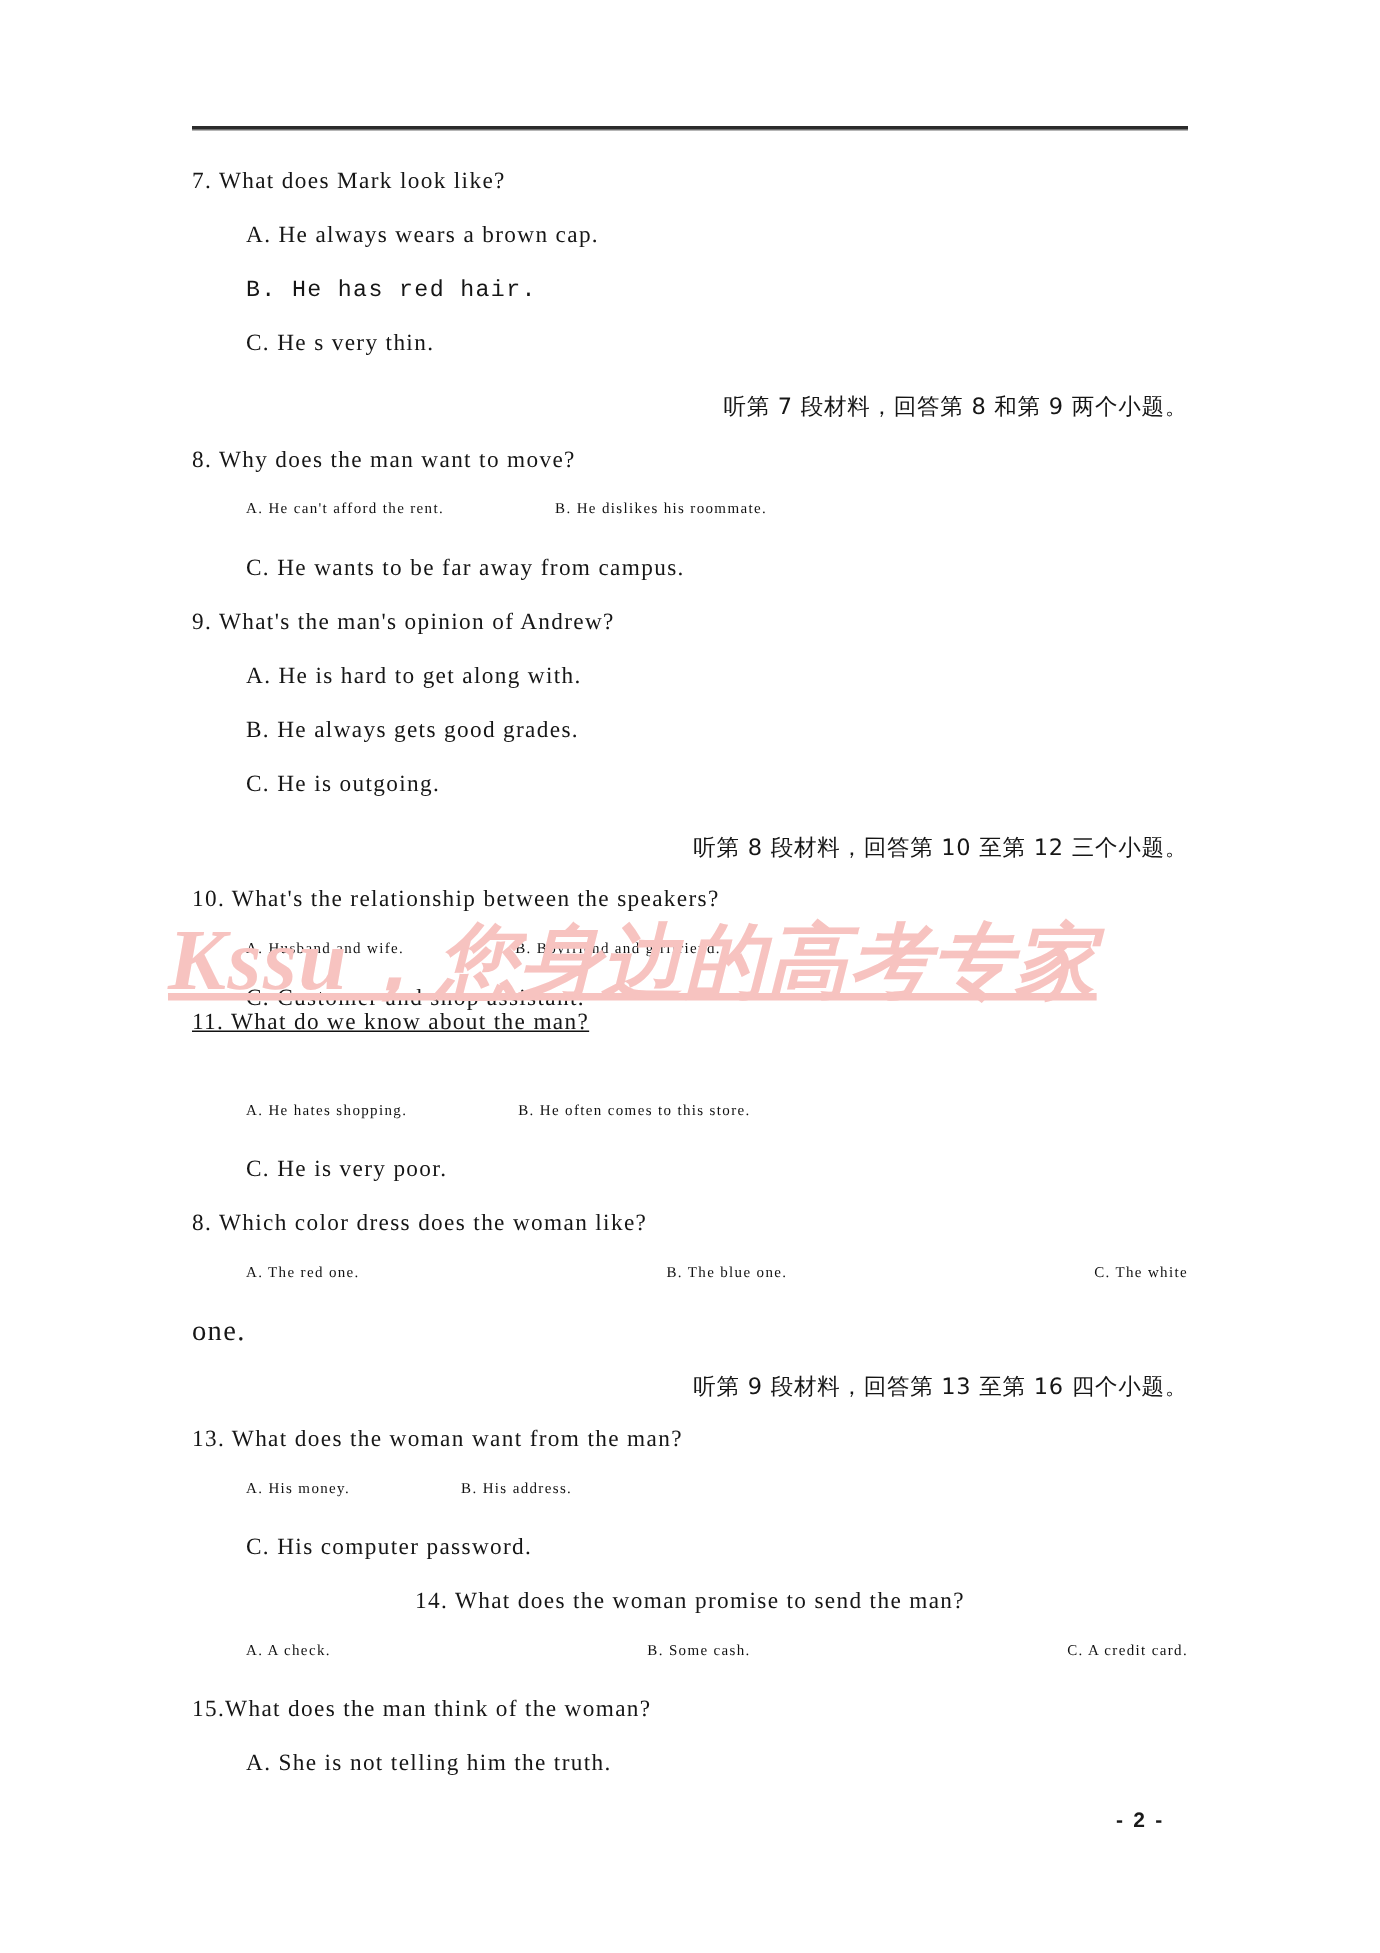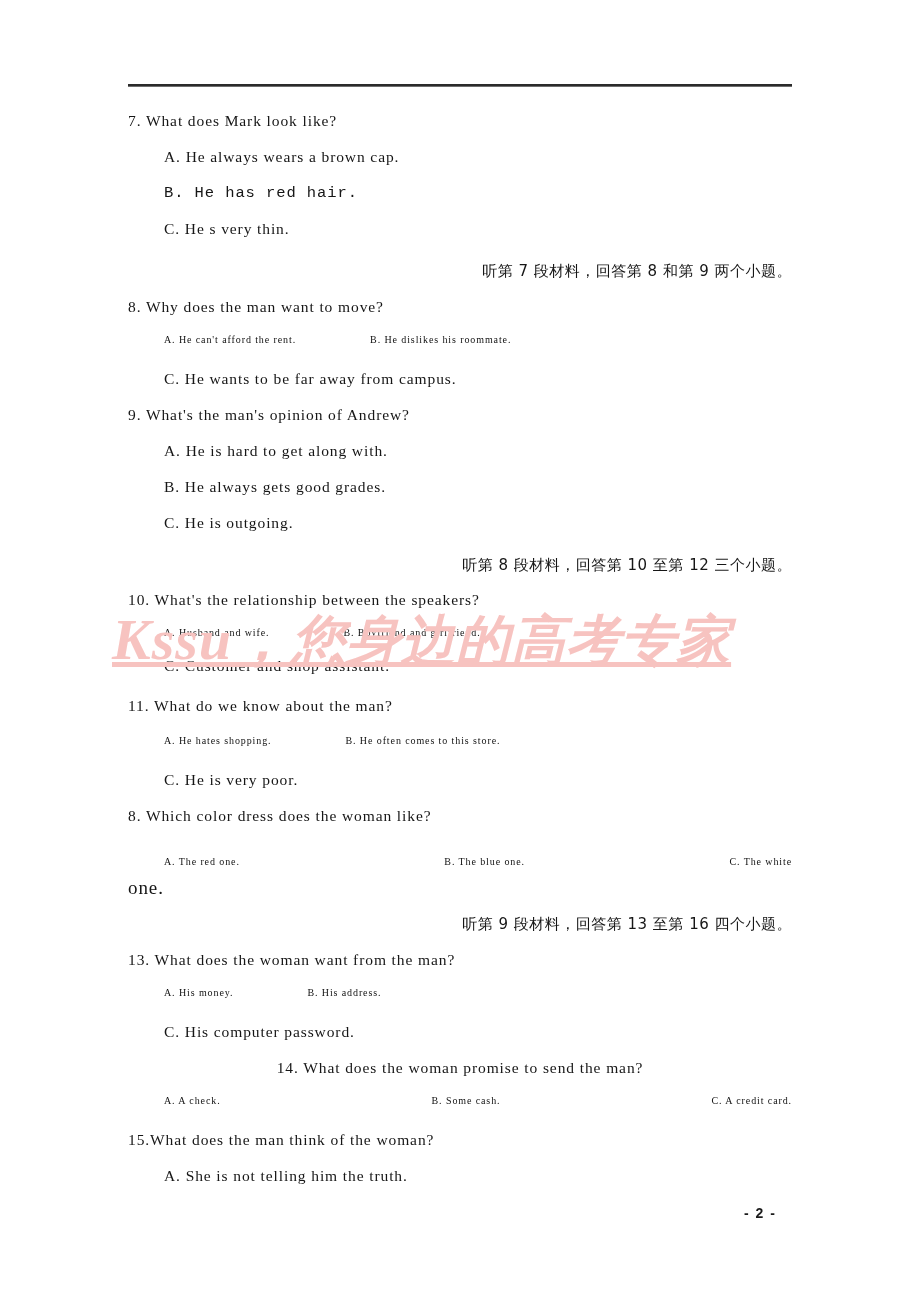--- a/index.html
+++ b/index.html
@@ -213,38 +213,38 @@
       <div class="spread opt-indent">
         <span class="cell">A. Husband and wife.</span>
         <span class="gap-md"></span>
         <span class="cell">B. Boyfriend and girlfriend.</span>
       </div>
     </div>
     <div class="blk" style="top:545px;">
       <div class="line opt-line">C. Customer and shop assistant.</div>
     </div>
 
-    <div class="blk" style="top:585px;">
+    <div class="blk" style="top:561px;text-decoration:underline;">
       <div class="line q-line">11. What do we know about the man?</div>
     </div>
     <div class="blk" style="top:623px;">
       <div class="spread opt-indent">
         <span class="cell">A. He hates shopping.</span>
         <span class="gap-md"></span>
         <span class="cell">B. He often comes to this store.</span>
       </div>
     </div>
     <div class="blk" style="top:659px;">
       <div class="line opt-line">C. He is very poor.</div>
     </div>
 
     <div class="blk" style="top:695px;">
       <div class="line q-line">8. Which color dress does the woman like?</div>
     </div>
-    <div class="blk" style="top:731px;margin-top:13px;">
+    <div class="blk" style="top:731px;">
       <div class="spread full opt-indent">
         <span class="cell">A. The red one.</span>
         <span class="gap-grow"></span>
         <span class="cell">B. The blue one.</span>
         <span class="gap-grow"></span>
         <span class="cell">C. The white</span>
       </div>
     </div>
     <div class="blk" style="top:767px;">
       <div class="line cont-line">one.</div>

